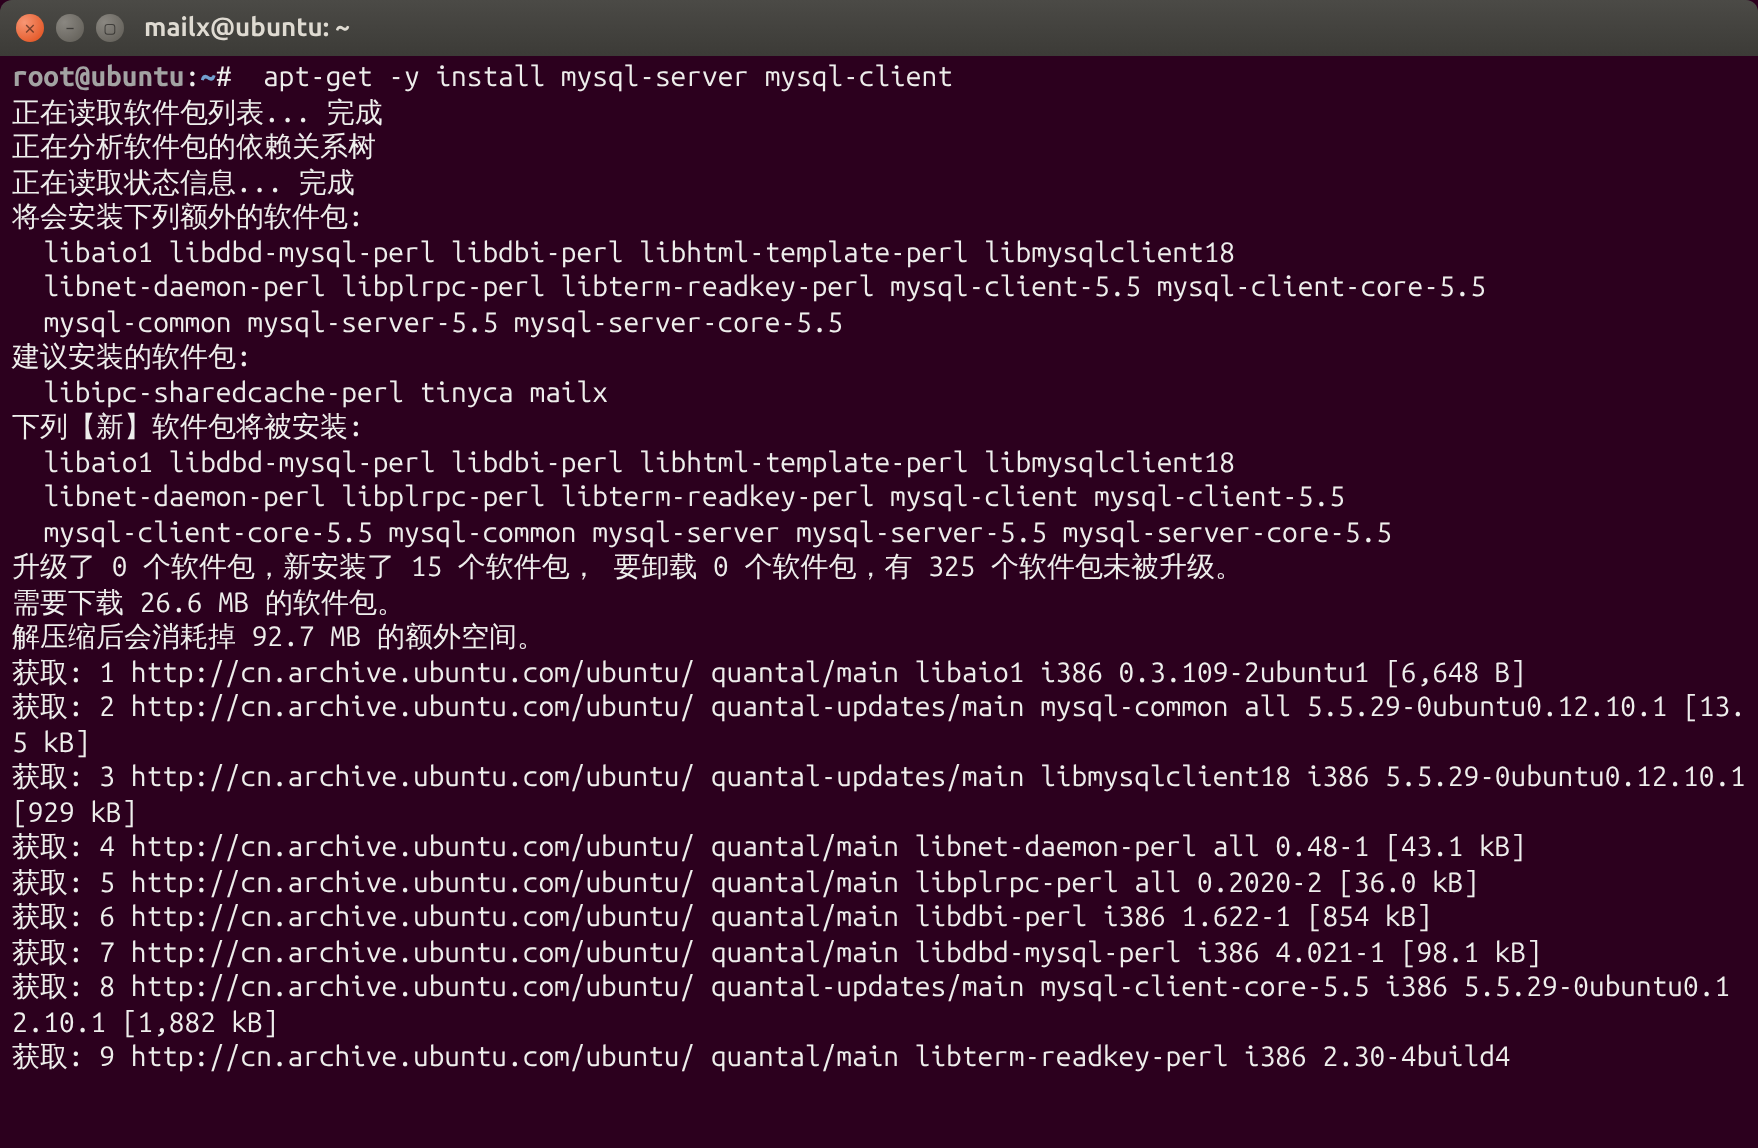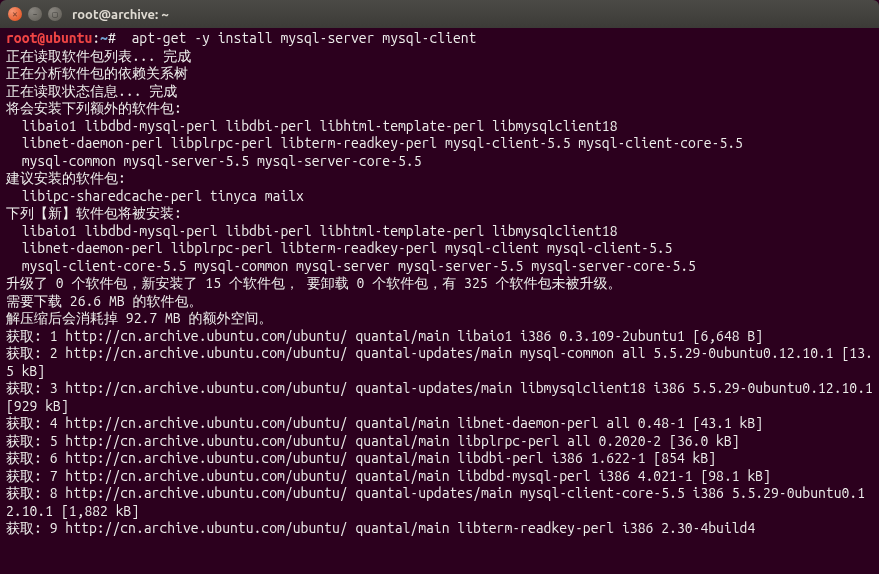--- a/index.html
+++ b/index.html
@@ -48,30 +48,30 @@
 .terminal {
   background: #2c001e;
   color: #eeeeec;
   padding: 2px 6px;
   line-height: 1.25;
   height: calc(574px - 28px);
   overflow: hidden;
   white-space: pre-wrap;
   word-break: break-all;
 }
-.prompt-user { color: #ef4444; font-weight: bold; }
+.prompt-user { color: #a3a3a3; font-weight: bold; }
 .prompt-sep { color: #eeeeec; }
 .prompt-path { color: #729fcf; font-weight: bold; }
 .line { display: block; }
 </style>
 </head>
 <body>
 
 <div class="titlebar">
   <div class="window-controls">
     <div class="wc wc-close">✕</div>
     <div class="wc wc-min">–</div>
     <div class="wc wc-max">▢</div>
   </div>
-  <div class="title">root@archive: ~</div>
+  <div class="title">mailx@ubuntu: ~</div>
 </div>
 
 <div class="terminal"><span class="line"><span class="prompt-user">root@ubuntu</span><span class="prompt-sep">:</span><span class="prompt-path">~</span><span>#</span><span>  apt-get -y install mysql-server mysql-client</span></span><span id="output"><span class="line">正在读取软件包列表... 完成</span><span class="line">正在分析软件包的依赖关系树</span><span class="line">正在读取状态信息... 完成</span><span class="line">将会安装下列额外的软件包:</span><span class="line">  libaio1 libdbd-mysql-perl libdbi-perl libhtml-template-perl libmysqlclient18</span><span class="line">  libnet-daemon-perl libplrpc-perl libterm-readkey-perl mysql-client-5.5 mysql-client-core-5.5</span><span class="line">  mysql-common mysql-server-5.5 mysql-server-core-5.5</span><span class="line">建议安装的软件包:</span><span class="line">  libipc-sharedcache-perl tinyca mailx</span><span class="line">下列【新】软件包将被安装:</span><span class="line">  libaio1 libdbd-mysql-perl libdbi-perl libhtml-template-perl libmysqlclient18</span><span class="line">  libnet-daemon-perl libplrpc-perl libterm-readkey-perl mysql-client mysql-client-5.5</span><span class="line">  mysql-client-core-5.5 mysql-common mysql-server mysql-server-5.5 mysql-server-core-5.5</span><span class="line">升级了 0 个软件包，新安装了 15 个软件包， 要卸载 0 个软件包，有 325 个软件包未被升级。</span><span class="line">需要下载 26.6 MB 的软件包。</span><span class="line">解压缩后会消耗掉 92.7 MB 的额外空间。</span><span class="line">获取: 1 http://cn.archive.ubuntu.com/ubuntu/ quantal/main libaio1 i386 0.3.109-2ubuntu1 [6,648 B]</span><span class="line">获取: 2 http://cn.archive.ubuntu.com/ubuntu/ quantal-updates/main mysql-common all 5.5.29-0ubuntu0.12.10.1 [13.5 kB]</span><span class="line">获取: 3 http://cn.archive.ubuntu.com/ubuntu/ quantal-updates/main libmysqlclient18 i386 5.5.29-0ubuntu0.12.10.1 [929 kB]</span><span class="line">获取: 4 http://cn.archive.ubuntu.com/ubuntu/ quantal/main libnet-daemon-perl all 0.48-1 [43.1 kB]</span><span class="line">获取: 5 http://cn.archive.ubuntu.com/ubuntu/ quantal/main libplrpc-perl all 0.2020-2 [36.0 kB]</span><span class="line">获取: 6 http://cn.archive.ubuntu.com/ubuntu/ quantal/main libdbi-perl i386 1.622-1 [854 kB]</span><span class="line">获取: 7 http://cn.archive.ubuntu.com/ubuntu/ quantal/main libdbd-mysql-perl i386 4.021-1 [98.1 kB]</span><span class="line">获取: 8 http://cn.archive.ubuntu.com/ubuntu/ quantal-updates/main mysql-client-core-5.5 i386 5.5.29-0ubuntu0.12.10.1 [1,882 kB]</span><span class="line">获取: 9 http://cn.archive.ubuntu.com/ubuntu/ quantal/main libterm-readkey-perl i386 2.30-4build4</span></span></div>
 
 </body></html>

